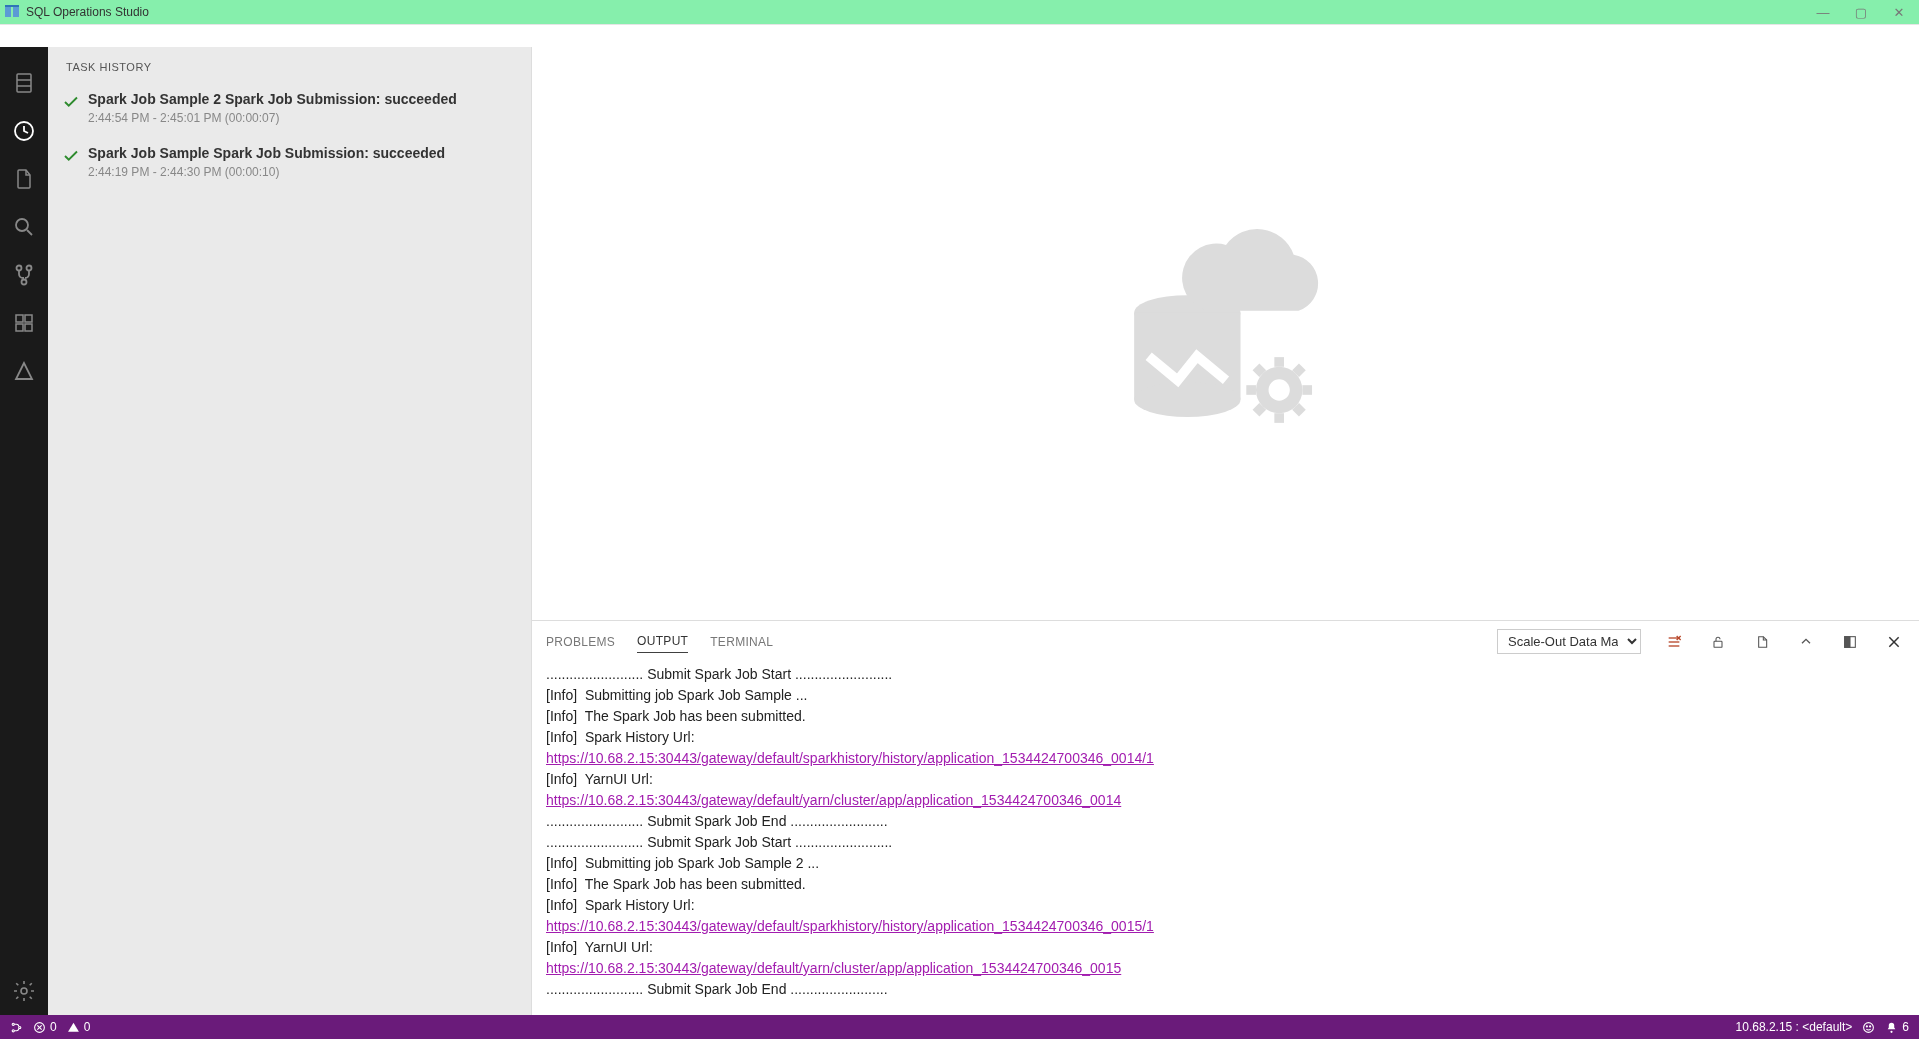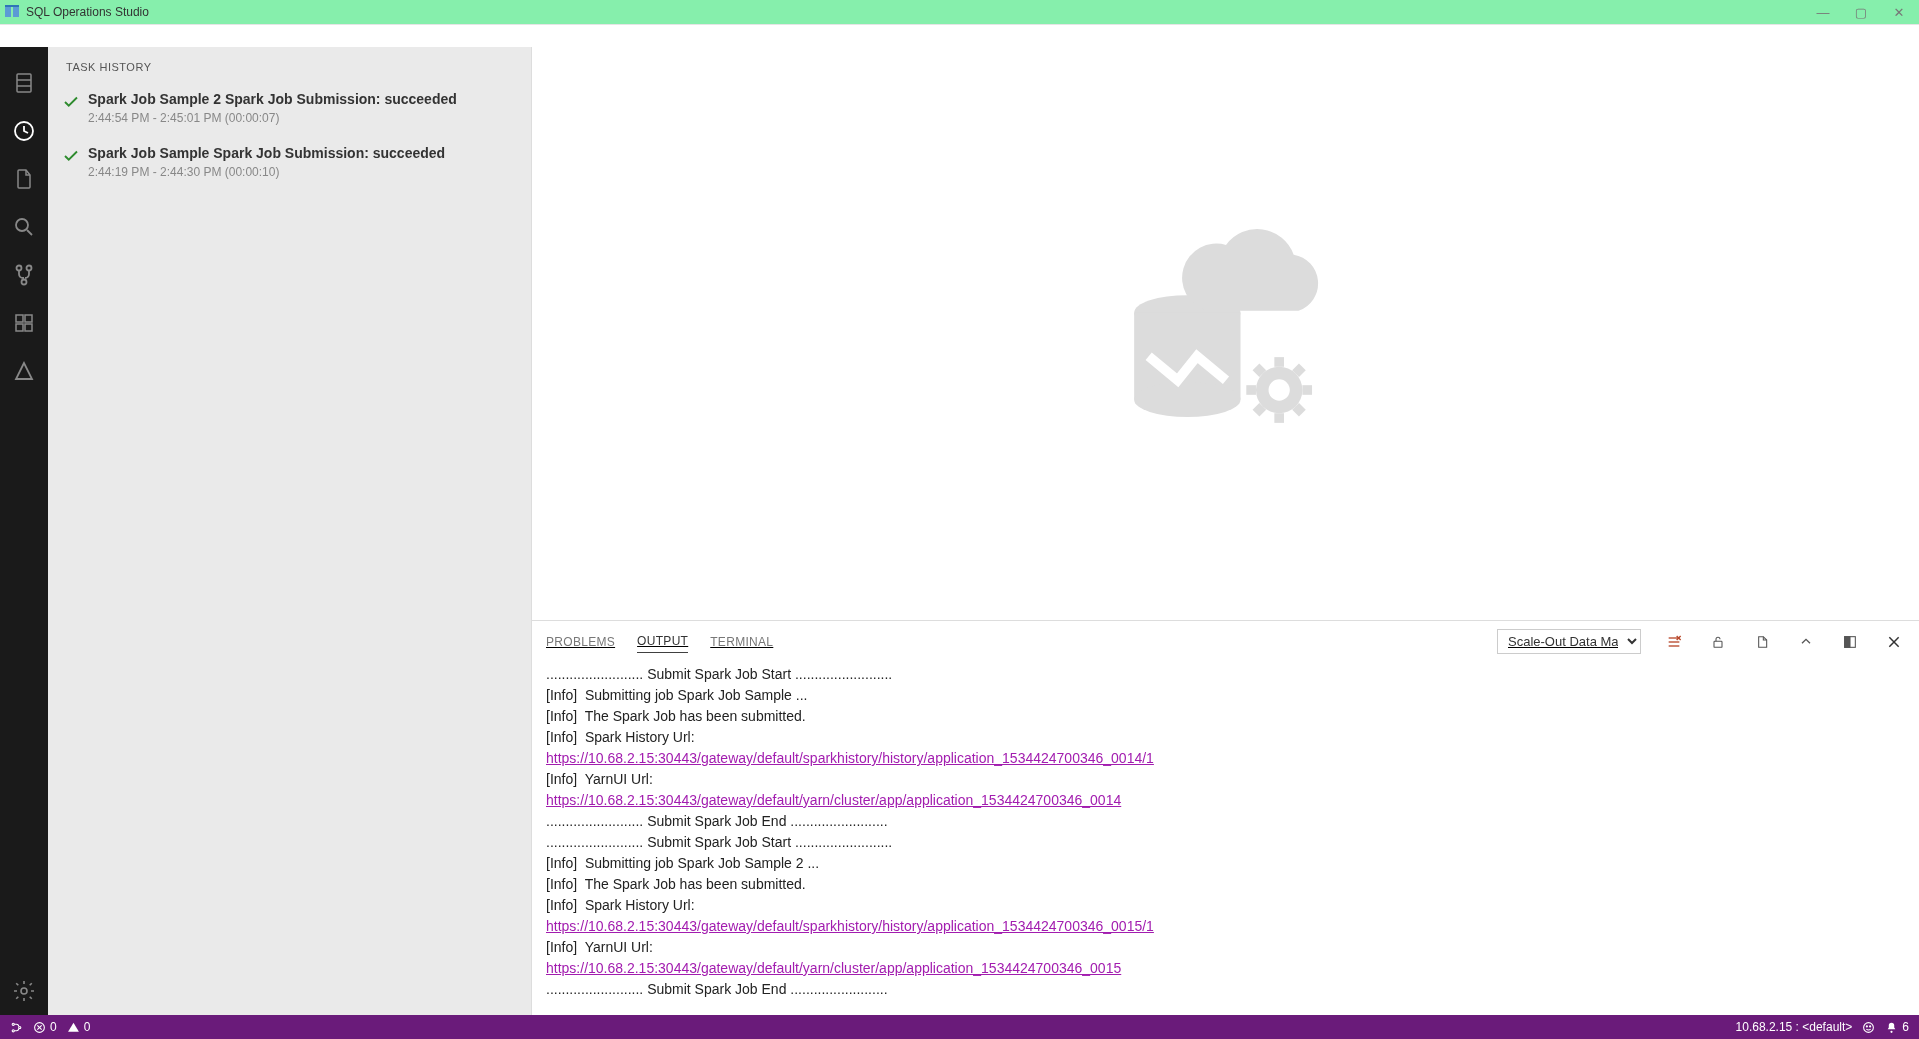--- a/index.html
+++ b/index.html
@@ -35,21 +35,21 @@
 .task-item .task-title { font-weight: 600; color: #333; font-size: 14px; }
 .task-item .task-time { color: #888; font-size: 12px; margin-top: 4px; }
 
 
 .editor { flex: 1; display: flex; flex-direction: column; min-width: 0; }
 .editor-top { flex: 1; display: flex; align-items: center; justify-content: center; background: #fff; }
 .editor-top .placeholder svg { width: 290px; height: 300px; }
 
 
 .bottom-panel { height: 395px; border-top: 1px solid #ddd; display: flex; flex-direction: column; }
-.bp-tabs { display: flex; align-items: center; padding: 8px 14px 0; gap: 22px; text-decoration: underline; }
+.bp-tabs { display: flex; align-items: center; padding: 8px 14px 0; gap: 22px; }
 .bp-tab { font-size: 12px; color: #777; padding: 4px 0; cursor: pointer; letter-spacing: 0.3px; }
 .bp-tab.active { color: #333; border-bottom: 1px solid #404040; }
 .bp-tabs .spacer { flex: 1; }
 .bp-dropdown { border: 1px solid #ccc; background: #fff; font-size: 13px; padding: 3px 6px; width: 144px; color: #333; }
 .bp-action { width: 22px; text-align: center; color: #555; cursor: pointer; font-size: 14px; }
 .bp-action svg { width: 16px; height: 16px; vertical-align: middle; }
 .output-body { flex: 1; overflow: auto; padding: 10px 14px; font-family: Liberation Sans, sans-serif; font-size: 14px; line-height: 1.5; color: #222; white-space: pre; position: relative; }
 .output-body .link { text-decoration: underline; color: #a21caf; }
 
 

